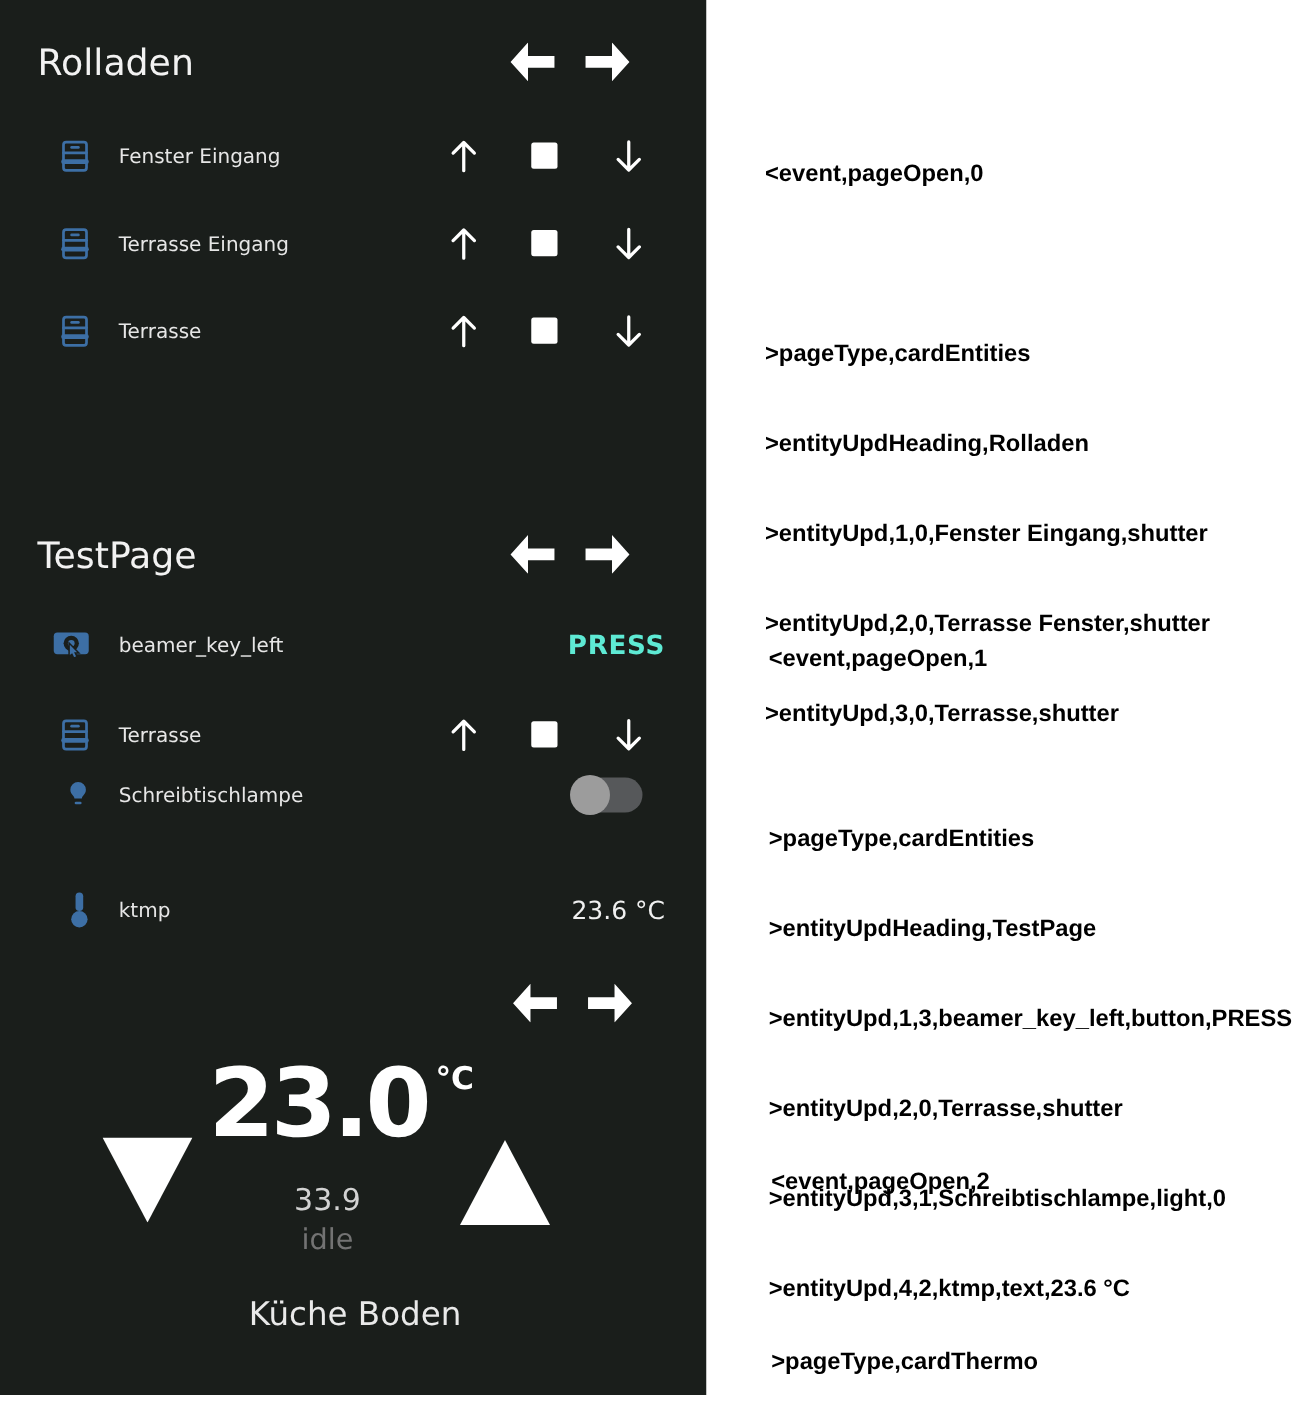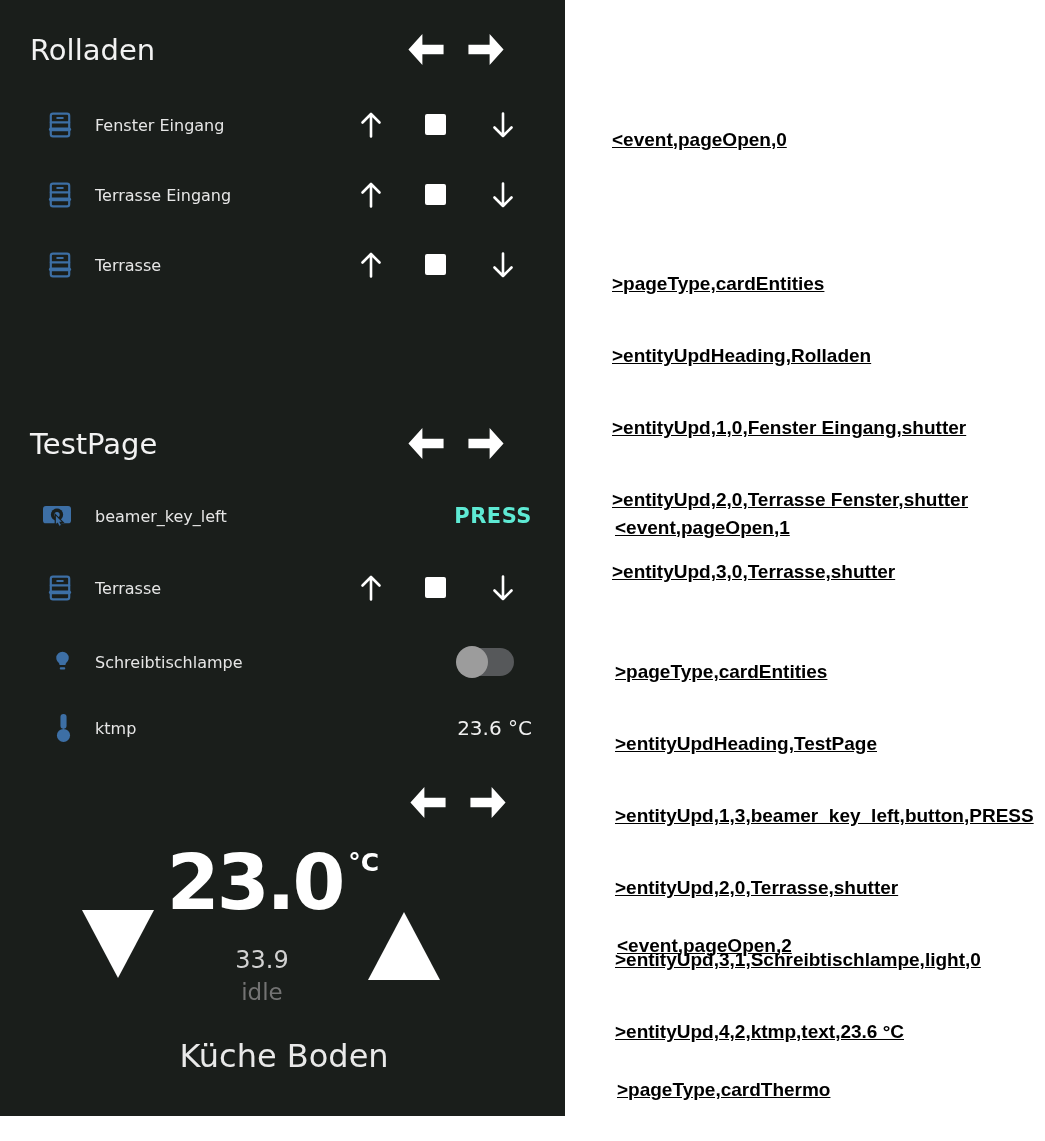--- a/index.html
+++ b/index.html
@@ -38,25 +38,25 @@
   .bigtemp-wrap{position:absolute;left:40px;top:838px;width:460px;text-align:center;white-space:nowrap;}
   .bigtemp{font-size:76px;font-weight:bold;color:#ffffff;letter-spacing:-3px;}
   .bigunit{font-size:25px;font-weight:bold;color:#ffffff;position:relative;top:-38px;left:6px;letter-spacing:0;}
   .tri{position:absolute;width:72px;height:68px;}
   .tri svg{width:100%;height:100%;display:block;}
   .setpoint{position:absolute;left:112px;width:300px;top:946px;text-align:center;
             font-size:24px;color:#d2d2d2;}
   .hvacstate{position:absolute;left:112px;width:300px;top:979px;text-align:center;
              font-size:23px;color:#737373;}
   .thermo-title{position:absolute;left:0;width:568px;top:1037px;text-align:center;
-                font-size:32px;color:#e9e9e9;}
+                font-size:26px;color:#e9e9e9;}
   
   .proto{position:absolute;font-family:"Liberation Sans",sans-serif;
          font-weight:bold;font-size:19px;line-height:24px;color:#000;white-space:pre;}
-  .pline{height:24px;text-decoration:underline;}
+  .pline{height:24px;}
   .pline.blank{height:24px;}
 </style>
 </head>
 <body>
 
 <div class="device-col">
 
   <div>
     <div class="hdr" style="top:33px;">Rolladen</div>
     <div class="navarrow" style="left:408px;top:34px;">
@@ -190,21 +190,21 @@
       <span class="ctl stop">
           <span class="sq"></span>
         </span>
       <span class="ctl down">
         <svg viewBox="0 0 30 30">
             <path d="M15 3.5 V26 M6.5 17.5 L15 26 L23.5 17.5" stroke="#fff" stroke-width="2.6" fill="none" stroke-linecap="round" stroke-linejoin="round"></path>
           </svg>
       </span>
     </div>
 
-    <div class="row" style="top:637px;">
+    <div class="row" style="top:611px;">
       <span class="eicon icon-bulb">
         <svg viewBox="0 0 24 26" fill="#3d6fa5">
           <path d="M12 2.2 a6.5 6.5 0 0 1 6.5 6.5 c0 2.4 -1.3 3.7 -2.3 4.9 -0.8 0.9 -1.1 1.6 -1.1 2.4 h-6.2 c0 -0.8 -0.3 -1.5 -1.1 -2.4 -1 -1.2 -2.3 -2.5 -2.3 -4.9 A6.5 6.5 0 0 1 12 2.2 z"></path>
           <rect x="9.1" y="18.6" width="5.8" height="2.2" rx="1.1"></rect>
         </svg>
       </span>
       <span class="elabel">Schreibtischlampe</span>
       <span class="toggle">
           <span class="knob"></span>
         </span>

